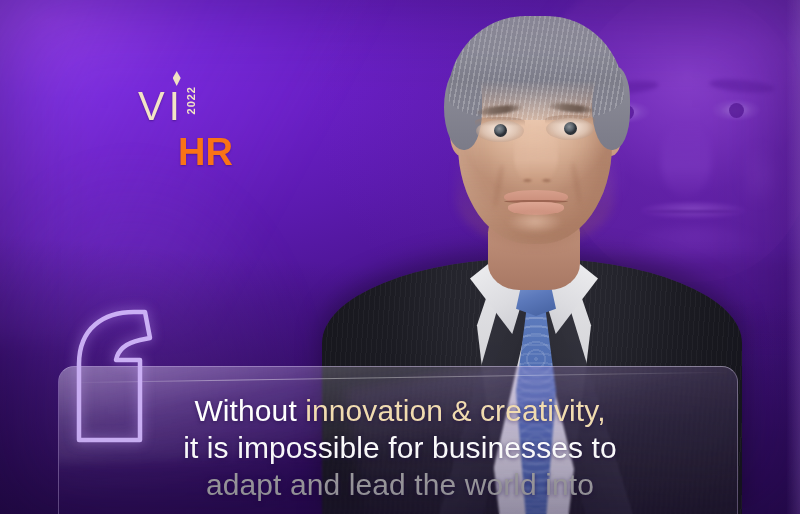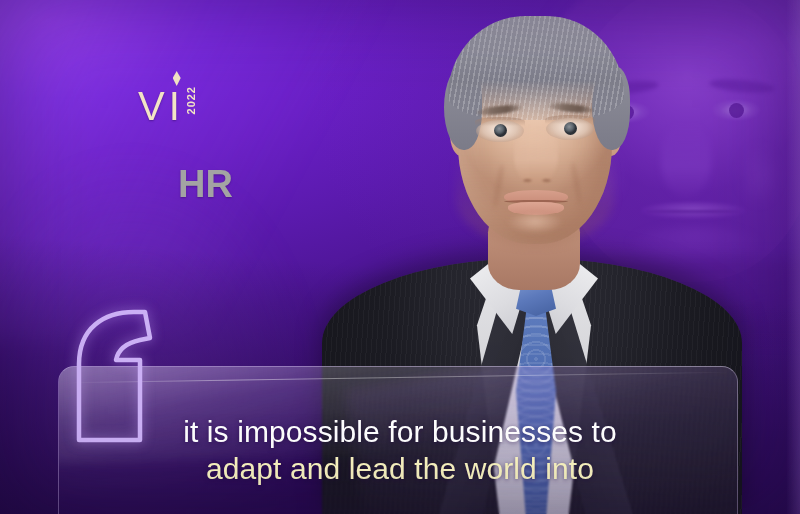--- a/index.html
+++ b/index.html
@@ -331,23 +331,22 @@
   }
   .logo-year{
     font-size:11px; font-weight:700; letter-spacing:1px; color:#f3e4c6;
     writing-mode:vertical-rl; transform:rotate(180deg);
     margin-left:3px; margin-top:2px; line-height:11px;
   }
   .logo-row2{
     display:flex; align-items:baseline; margin-top:2px; margin-left:40px;
   }
   .logo-hr{
-    font-size:38px; font-weight:700; letter-spacing:0px; color:#a3a3a3; line-height:40px;
+    font-size:38px; font-weight:700; letter-spacing:0px; color:#f97316; line-height:40px;
     text-shadow:0 1px 2px rgba(60,14,110,.55);
-    margin-top:32px;
   }
   .logo-awards{
     font-size:38px; font-weight:300; letter-spacing:2px; color:#f6efe0; line-height:40px;
     margin-left:12px;
     text-shadow:0 1px 2px rgba(60,14,110,.55);
   }
 
   
   .glass{
     position:absolute; left:58px; top:366px; width:680px; height:150px;
@@ -390,22 +389,22 @@
     text-align:center;
   }
   .q-line{
     font-size:30px; line-height:37px; font-weight:400; letter-spacing:.1px;
     white-space:nowrap;
     text-shadow:0 1px 4px rgba(30,6,64,.55);
   }
   .q-white{ color:#ffffff; }
   .q-gold{ color:#f1dcb0; }
   .q-l1 span{ display:inline; }
-  .q-l2{ color:#ffffff;margin-top:21px; }
-  .q-l3{ color:#fef9c3; }
+  .q-l2{ color:#ffffff; }
+  .q-l3{ color:#a3a3a3; }
 
   
   .right-rim{
     position:absolute; right:0; top:0; width:14px; height:514px;
     background:linear-gradient(270deg, rgba(190,140,245,.26) 0%, rgba(150,90,220,0) 100%);
   }
   .vignette{
     position:absolute; inset:0;
     box-shadow:inset 0 0 90px rgba(24,6,52,.38);
     pointer-events:none;
@@ -503,20 +502,21 @@
     <div class="glass-hiline"></div>
   </div>
 
   <div class="quote-mark">
     <svg viewBox="0 0 80 136" xmlns="http://www.w3.org/2000/svg">
       <path d="M5 56 C5 20 30 4 60 4 L71 4 L76 30 L66 32 C52 35 44 42 42 52 L66 52 L66 132 L5 132 Z" fill="none" stroke="#cbb0f5" stroke-width="4.5" stroke-linejoin="round"></path>
     </svg>
   </div>
 
   <div class="quote">
+    <div class="q-line q-l1"><span class="q-white">Without </span><span class="q-gold">innovation &amp; creativity,</span></div>
     <div class="q-line q-l2">it is impossible for businesses to</div>
     <div class="q-line q-l3">adapt and lead the world into</div>
   </div>
 
   <div class="right-rim"></div>
   <div class="vignette"></div>
 
 </div>
 
 </body></html>

